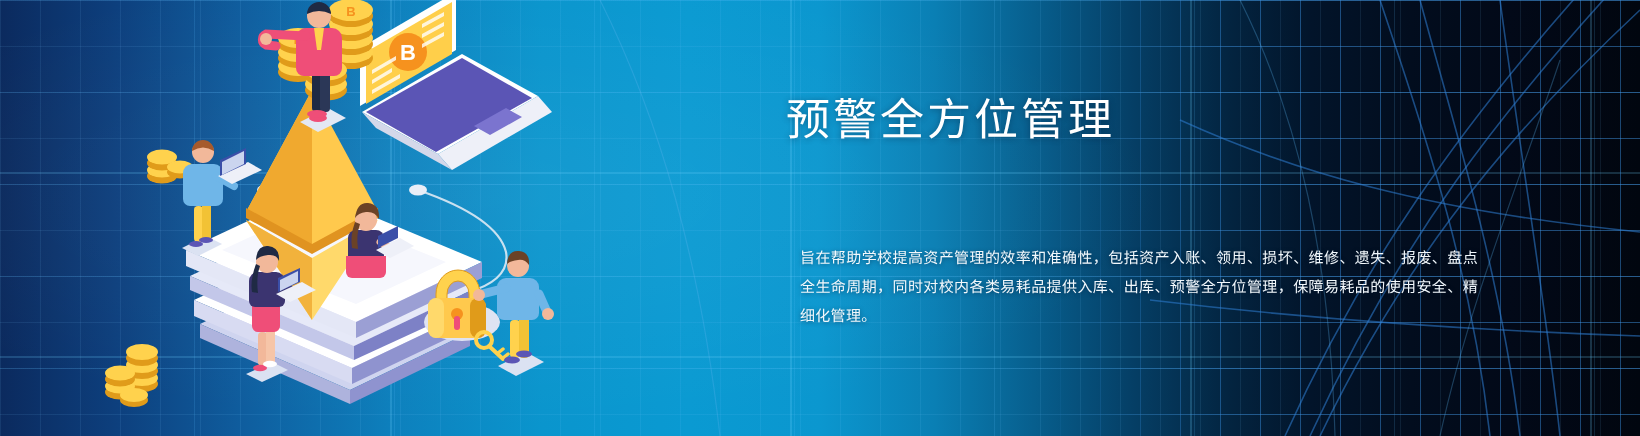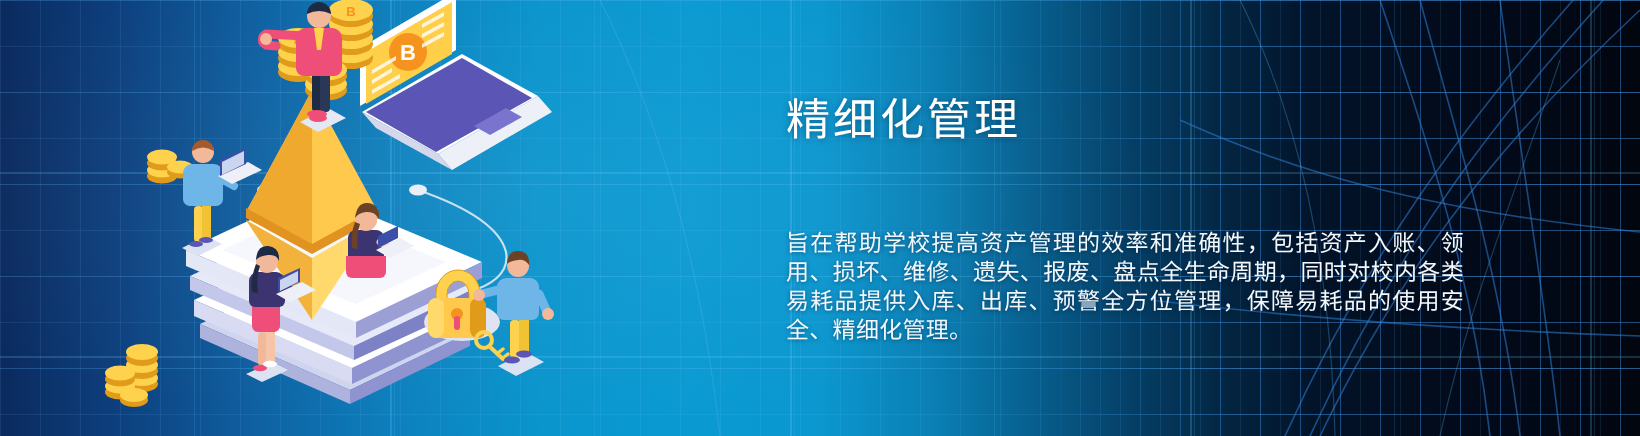--- a/index.html
+++ b/index.html
@@ -82,23 +82,23 @@
   .headline{
     margin:0;
     font-size:44px;
     line-height:1.25;
     font-weight:400;
     color:#ffffff;
     letter-spacing:3px;
     text-shadow:0 1px 6px rgba(0,30,60,.45);
   }
   .desc{
-    margin:0;
+    margin:14px;
     position:absolute;left:786px;top:229px;width:678px;
-    font-size:23px;
+    font-size:15px;
     line-height:29px;
     color:#f2f8fc;
     letter-spacing:.3px;
     text-align:justify;
     text-shadow:0 1px 4px rgba(0,20,45,.5);
   }
 </style>
 </head>
 <body>
 
@@ -350,18 +350,18 @@
       <path d="M437 270 q1 -14 12 -13 q11 1 10 14 q-4 -6 -11 -5 q-8 1 -11 4z" fill="#6b4226"></path>
       <path d="M436 294 l-24 6" stroke="#6fb6e8" stroke-width="9" stroke-linecap="round" fill="none"></path>
       <circle cx="409" cy="301" r="6" fill="#f2b89a"></circle>
       <path d="M469 300 l8 18" stroke="#6fb6e8" stroke-width="9" stroke-linecap="round" fill="none"></path>
       <circle cx="478" cy="320" r="6" fill="#f2b89a"></circle>
     </g>
 
   </svg>
 
   <div class="copy">
-    <h1 class="headline">精细化管理</h1>
+    <h1 class="headline">预警全方位管理</h1>
   </div>
 
   <p class="desc">旨在帮助学校提高资产管理的效率和准确性，包括资产入账、领用、损坏、维修、遗失、报废、盘点全生命周期，同时对校内各类易耗品提供入库、出库、预警全方位管理，保障易耗品的使用安全、精细化管理。</p>
 
 </div>
 
 </body></html>

